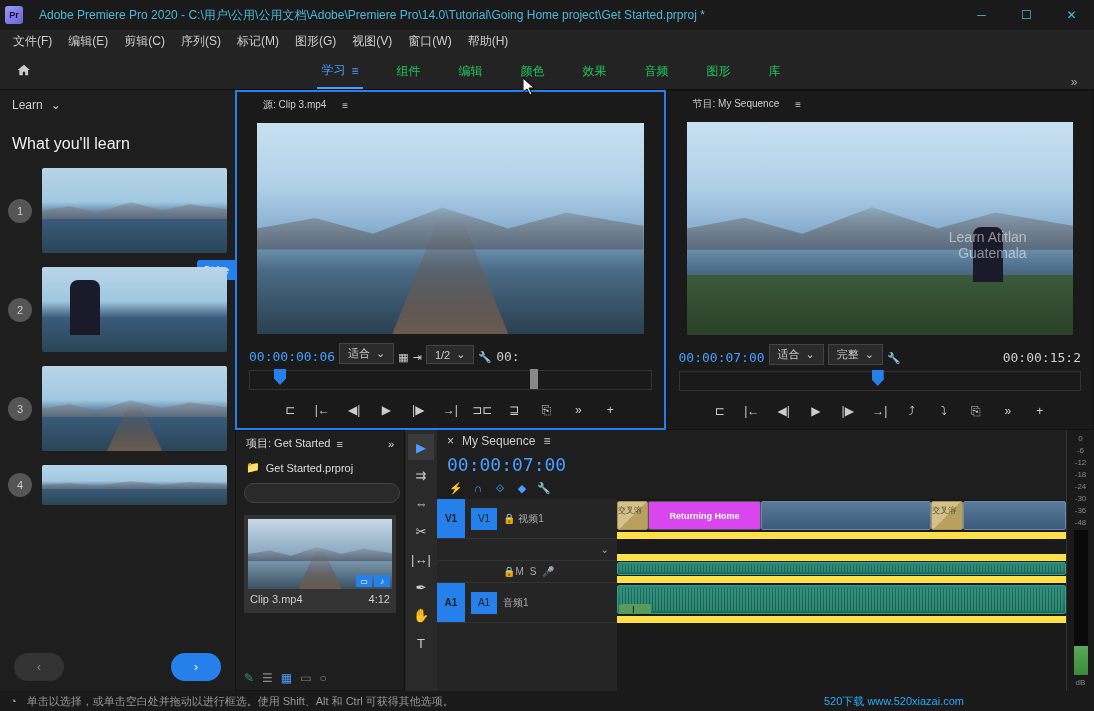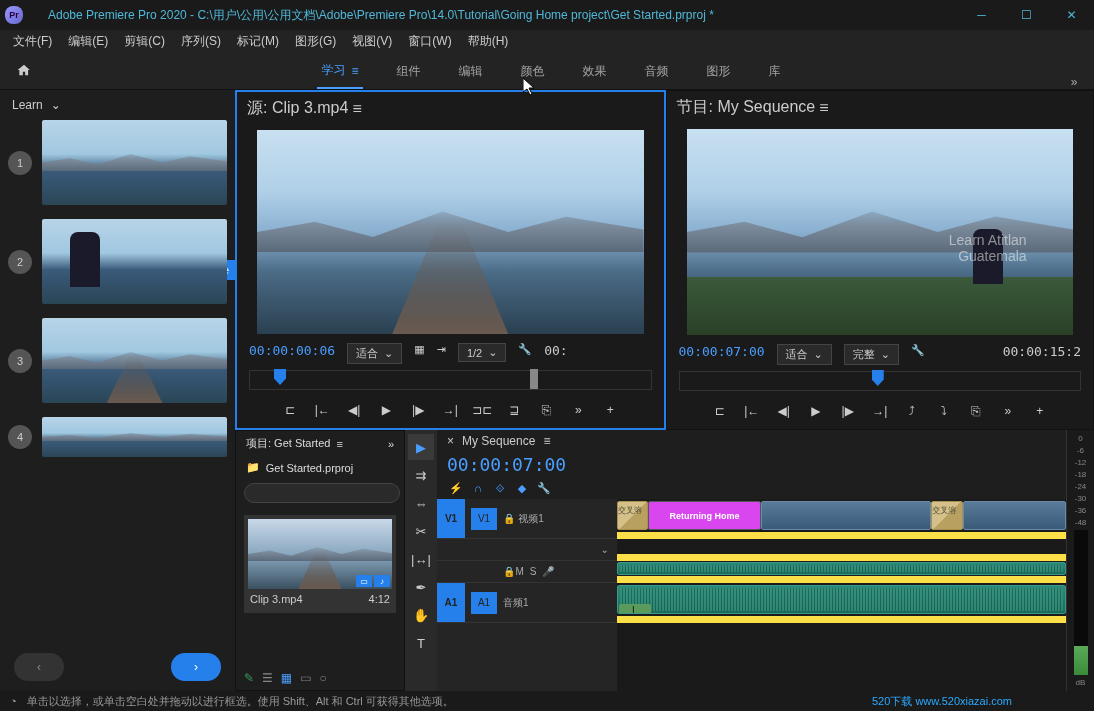--- a/index.html
+++ b/index.html
@@ -1,55 +1,55 @@
 <!DOCTYPE html>
 <html><head>
 <meta charset="utf-8">
 <style>
 *{margin:0;padding:0;box-sizing:border-box;font-family:"Microsoft YaHei","Segoe UI",sans-serif;user-select:none}
 body{background:#232323;color:#ccc;font-size:12px;overflow:hidden;width:1094px;height:711px}
 .titlebar{height:30px;background:#1a1a1a;display:flex;align-items:center;padding:0 0 0 5px}
-.logo{width:18px;height:18px;background:linear-gradient(135deg,#9999ff,#6666cc);border-radius:8px;display:flex;align-items:center;justify-content:center;font-size:9px;font-weight:bold;color:#2a0040;margin-right:25px}
+.logo{width:18px;height:18px;background:linear-gradient(135deg,#9999ff,#6666cc);border-radius:3px;display:flex;align-items:center;justify-content:center;font-size:9px;font-weight:bold;color:#2a0040;margin-right:16px}
 .title-text{color:#4fb8d8;font-size:12px;flex:1}
 .winbtns{display:flex}
 .winbtn{width:45px;height:30px;display:flex;align-items:center;justify-content:center;color:#4fb8d8;cursor:pointer}
 .menubar{height:22px;background:#232323;display:flex;align-items:center;padding:0 5px;font-size:12px}
 .menuitem{padding:2px 8px;color:#ccc;cursor:pointer}
 .workspacebar{height:38px;background:#232323;display:flex;align-items:flex-end;border-bottom:1px solid #111}
 .home-btn{width:48px;height:38px;display:flex;align-items:center;justify-content:center;color:#ccc;cursor:pointer}
 .ws-tabs{flex:1;display:flex;justify-content:center;gap:30px}
-.ws-tab{color:#a3a3a3;padding:8px 4px;cursor:pointer;display:flex;align-items:center;gap:6px}
+.ws-tab{color:#22c55e;padding:8px 4px;cursor:pointer;display:flex;align-items:center;gap:6px}
 .ws-tab.active{color:#4a9eff;border-bottom:2px solid #4a9eff}
 .ws-more{width:40px;display:flex;align-items:center;justify-content:center;color:#aaa}
 .main{display:flex;height:calc(100% - 110px)}
 .left-panel{width:235px;background:#1e1e1e;display:flex;flex-direction:column}
 .panel-header{padding:8px 12px;color:#ccc;display:flex;align-items:center;gap:8px;font-size:12px}
 .learn-title{padding:15px 12px;font-size:16px;color:#eee}
 .learn-items{flex:1;overflow:hidden;padding:0 8px}
 .learn-item{display:flex;align-items:center;gap:10px;margin-bottom:14px}
 .learn-num{width:24px;height:24px;border-radius:50%;background:#555;color:#ccc;display:flex;align-items:center;justify-content:center;font-size:11px;flex-shrink:0}
 .learn-thumb{flex:1;height:85px;border-radius:2px;background:linear-gradient(180deg,#b8d4e8 0%,#a0c8e0 40%,#3a5a7a 60%,#2a4555 100%);position:relative}
 .learn-nav{display:flex;justify-content:space-between;padding:10px 14px}
 .nav-btn{width:50px;height:28px;border-radius:14px;display:flex;align-items:center;justify-content:center;cursor:pointer}
 .nav-btn.prev{background:#333;color:#888}
 .nav-btn.next{background:#2680eb;color:#fff}
 .tag-hint{position:absolute;right:0;top:170px;background:#2680eb;color:#fff;padding:4px 6px;font-size:11px;border-radius:3px 0 0 3px}
 .center-area{flex:1;display:flex;flex-direction:column}
 .monitors{display:flex;height:340px}
 .monitor{flex:1;background:#1a1a1a;border:1px solid #111;display:flex;flex-direction:column}
 .monitor.source{border:2px solid #2680eb}
-.mon-header{padding:6px 10px;color:#ccc;display:flex;align-items:center;gap:4px;font-size:16px}
+.mon-header{padding:6px 26px;color:#ccc;display:flex;align-items:center;gap:16px;font-size:10px}
 .mon-video{flex:1;margin:5px 20px;position:relative;overflow:hidden}
 .vid-lake{width:100%;height:100%;background:linear-gradient(180deg,#c8e0f0 0%,#b0d0e8 30%,#8ab0d0 50%,#4a6a85 70%,#2a4050 100%)}
 .vid-dock{position:absolute;left:50%;bottom:0;transform:translateX(-50%);width:30%;height:55%;background:linear-gradient(180deg,rgba(100,80,70,0) 0%,#6a5a50 100%);clip-path:polygon(40% 0,60% 0,100% 100%,0 100%)}
 .vid-mtn{position:absolute;bottom:40%;left:0;right:0;height:25%;background:linear-gradient(180deg,transparent 0%,#7a8a9a 50%,#5a6a7a 100%);clip-path:polygon(0 100%,0 60%,15% 40%,30% 70%,48% 20%,65% 60%,80% 30%,100% 55%,100% 100%)}
 .vid-girl{position:absolute;bottom:25%;right:18%;width:30px;height:55px;background:#1a1a2a;border-radius:8px 8px 0 0}
 .vid-green{position:absolute;bottom:0;left:0;right:0;height:28%;background:linear-gradient(180deg,#3a5a3a 0%,#2a4028 100%)}
 .vid-watermark{position:absolute;top:50%;right:12%;color:rgba(255,255,255,0.5);font-size:14px;text-align:right}
-.mon-controls{padding:4px 12px;display:flex;align-items:flex-start;gap:12px;font-size:11px}
+.mon-controls{padding:4px 12px;display:flex;align-items:flex-end;gap:4px;font-size:11px}
 .tc{color:#4a9eff;font-family:monospace;font-size:13px}
 .tc.white{color:#ccc}
 .ctrl-dd{background:#2a2a2a;border:1px solid #444;padding:2px 8px;color:#ccc;display:flex;align-items:center;gap:6px}
 .ruler{height:20px;margin:2px 12px;background:#1a1a1a;border:1px solid #333;position:relative}
 .playhead{position:absolute;top:-2px;width:12px;height:16px;background:#2680eb;clip-path:polygon(0 0,100% 0,100% 60%,50% 100%,0 60%)}
 .bracket{position:absolute;top:-2px;width:8px;height:20px;background:#888}
 .transport{display:flex;justify-content:center;gap:8px;padding:6px}
 .tbtn{width:24px;height:24px;display:flex;align-items:center;justify-content:center;color:#ccc;cursor:pointer;font-size:12px}
 .lower{flex:1;display:flex}
 .project-panel{width:170px;background:#1e1e1e;border:1px solid #111;display:flex;flex-direction:column}
@@ -151,20 +151,21 @@
   </div>
   <div class="ws-more">»</div>
 </div>
 
 <div class="main">
   <div class="left-panel" style="position:relative">
     <div class="panel-header">
         <span>Learn</span> 
         <span>⌄</span>
       </div>
+    <div class="learn-title">What you'll learn</div>
     <div class="tag-hint">St
 he</div>
     <div class="learn-items">
       <div class="learn-item">
           <div class="learn-num">1</div>
           <div class="learn-thumb">
             <div class="vid-mtn"></div>
           </div>
         </div>
       <div class="learn-item">
@@ -404,14 +405,14 @@
           </div>
         <span>dB</span>
       </div>
     </div>
   </div>
 </div>
 
 <div class="statusbar">
   <span>◔</span>
   <span>单击以选择，或单击空白处并拖动以进行框选。使用 Shift、Alt 和 Ctrl 可获得其他选项。</span>
-  <span class="site-wm" style="margin-left:auto;margin-right:72px">520下载 www.520xiazai.com</span>
+  <span class="site-wm" style="margin-left:auto;margin-right:120px">520下载 www.520xiazai.com</span>
 </div>
 
 </body></html>

